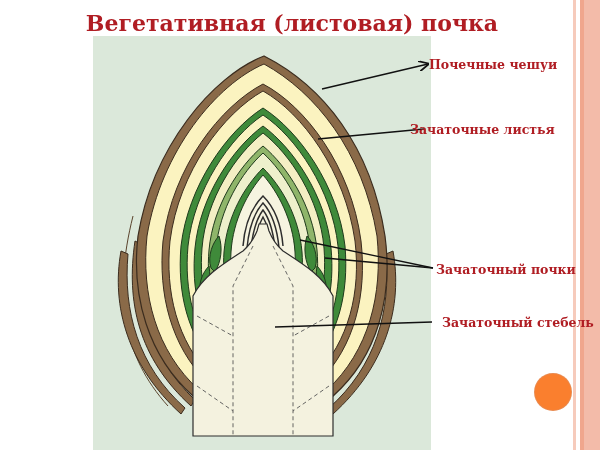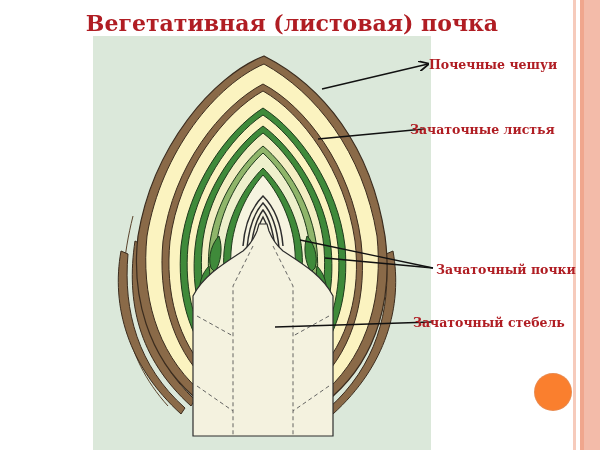--- a/index.html
+++ b/index.html
@@ -84,15 +84,15 @@
   <line x1="428" y1="64" x2="322" y2="89" stroke="#111" stroke-width="1.3" marker-start="url(#ah)"></line>
   <line x1="424" y1="129" x2="318" y2="139" stroke="#111" stroke-width="1.3"></line>
   <line x1="433" y1="268" x2="300" y2="240" stroke="#111" stroke-width="1.3"></line>
   <line x1="433" y1="268" x2="325" y2="258" stroke="#111" stroke-width="1.3"></line>
   <line x1="432" y1="322" x2="275" y2="327" stroke="#111" stroke-width="1.3"></line>
 </svg>
 
 <div class="label" style="left:429px;top:57px;">Почечные чешуи</div>
 <div class="label" style="left:410px;top:122px;">Зачаточные листья</div>
 <div class="label" style="left:436px;top:262px;">Зачаточный почки</div>
-<div class="label" style="left:413px;top:315px;">Зачаточный стебель</div>
+<div class="label" style="left:442px;top:315px;">Зачаточный стебель</div>
 
 <div class="dot"></div>
 
 </body></html>

